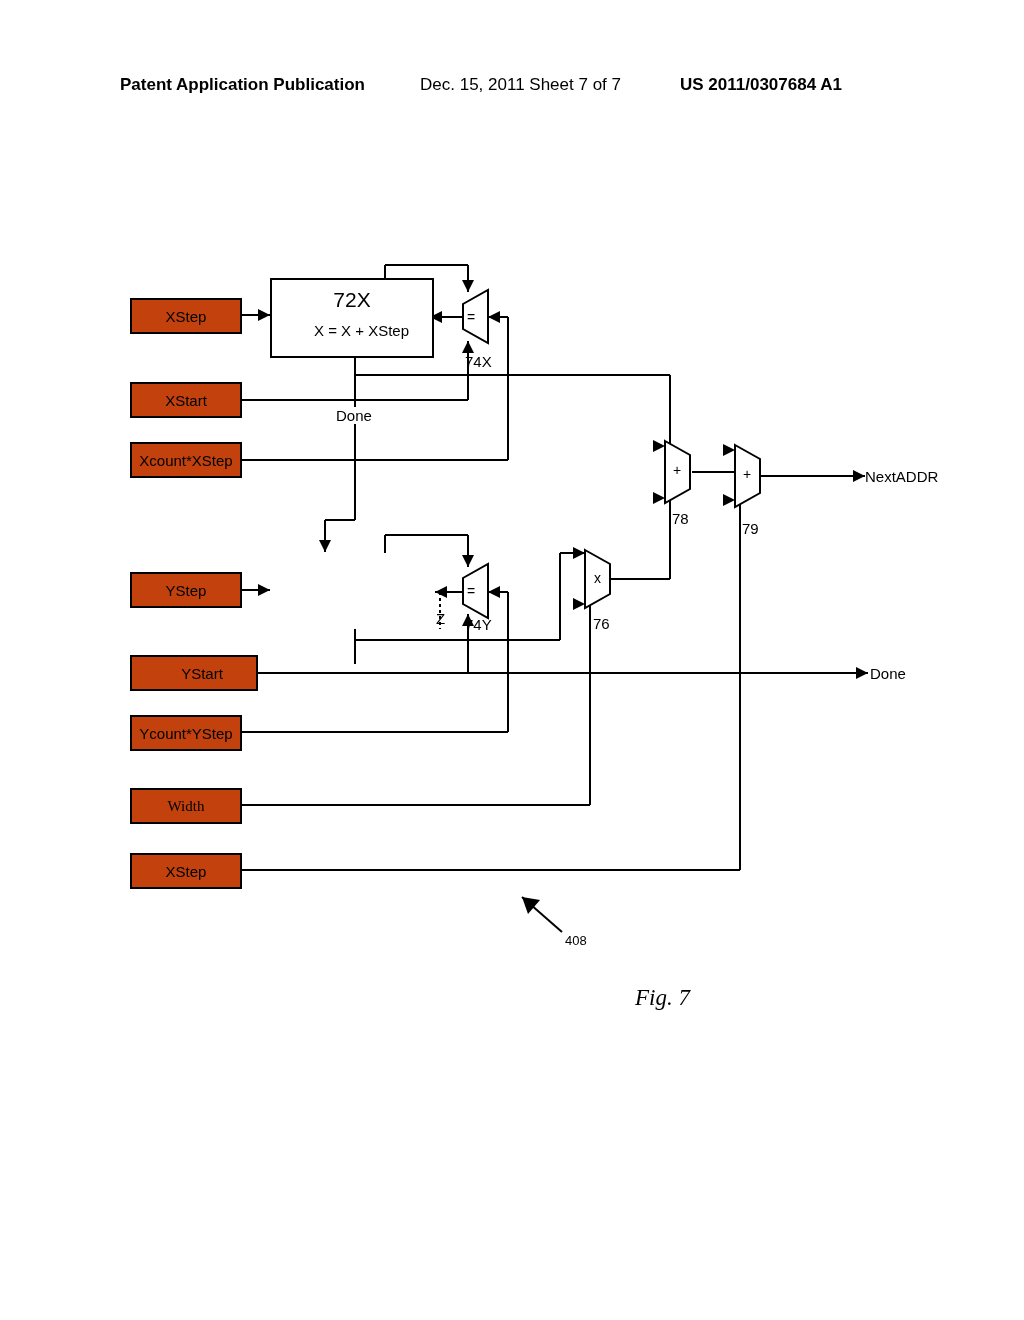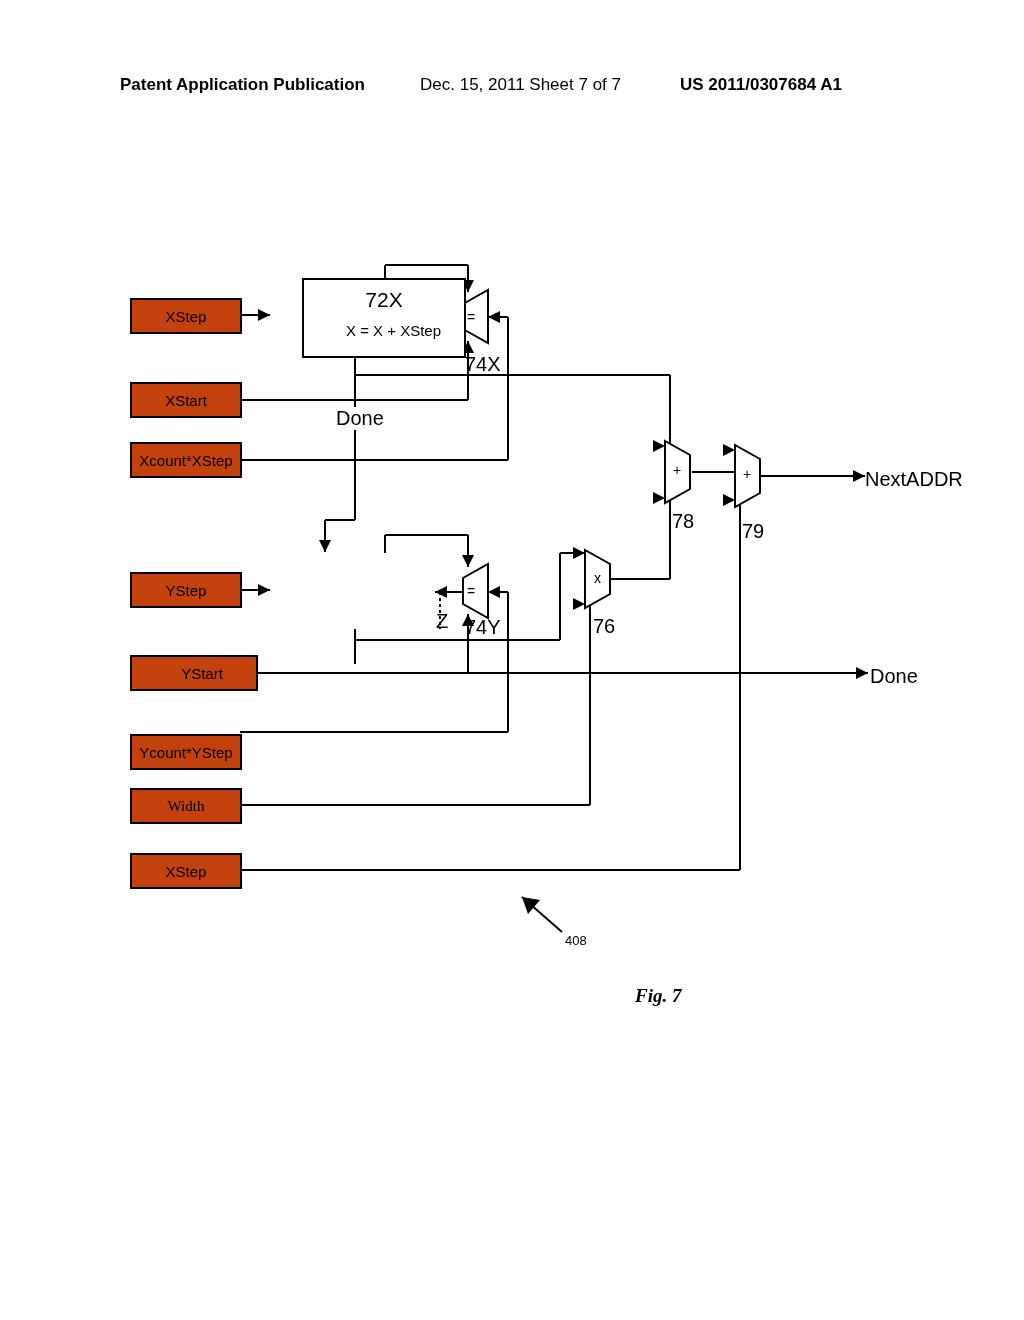--- a/index.html
+++ b/index.html
@@ -52,29 +52,28 @@
     font-size: 21px;
     margin-top: 8px;
   }
   .block .bbot {
     font-size: 15px;
     margin-top: 10px;
     padding-left: 19px;
   }
   .lbl {
     position: absolute;
-    font-size: 20px;
+    font-size: 15px;
     color: #000;
   }
   .fig-caption {
     position: absolute;
     font-style: italic;
-    font-size: 19px;
+    font-size: 23px;
     font-family: "Times New Roman", serif;
-    font-weight: bold;
   }
   .mux-lbl{
     position:absolute;
     font-size:14px;
   }
   svg {
     position: absolute;
     top: 0; left: 0;
   }
 </style>
@@ -197,25 +196,25 @@
       <polygon points="338,354 332,366 344,366"></polygon>
 
     </g>
   </svg>
 
   <div class="reg" style="left:0; top:38px; width:108px; height:32px;">XStep</div>
   <div class="reg" style="left:0; top:122px; width:108px; height:32px;">XStart</div>
   <div class="reg" style="left:0; top:182px; width:108px; height:32px;">Xcount*XStep</div>
   <div class="reg" style="left:0; top:312px; width:108px; height:32px;">YStep</div>
   <div class="reg" style="left:0; top:395px; width:108px; height:32px;padding-left:16px;">YStart</div>
-  <div class="reg" style="left:0; top:455px; width:108px; height:32px;margin-top:19px;">Ycount*YStep</div>
+  <div class="reg" style="left:0; top:455px; width:108px; height:32px;">Ycount*YStep</div>
   <div class="reg" style="left:0; top:528px; width:108px; height:32px;font-family:Liberation Serif, serif;">Width</div>
   <div class="reg" style="left:0; top:593px; width:108px; height:32px;">XStep</div>
 
-  <div class="block" style="left:140px; top:18px; width:160px; height:76px;margin-left:32px;">
+  <div class="block" style="left:140px; top:18px; width:160px; height:76px;">
     <div class="btop">72X</div>
     <div class="bbot">X = X + XStep</div>
   </div>
 
   <div class="lbl" style="left:206px; top:147px; background:#fff;">Done</div>
   <div class="lbl" style="left:335px; top:93px;">74X</div>
   <div class="lbl" style="left:335px; top:356px;">74Y</div>
   <div class="lbl" style="left:463px; top:355px;">76</div>
   <div class="lbl" style="left:542px; top:250px;">78</div>
   <div class="lbl" style="left:612px; top:260px;">79</div>

